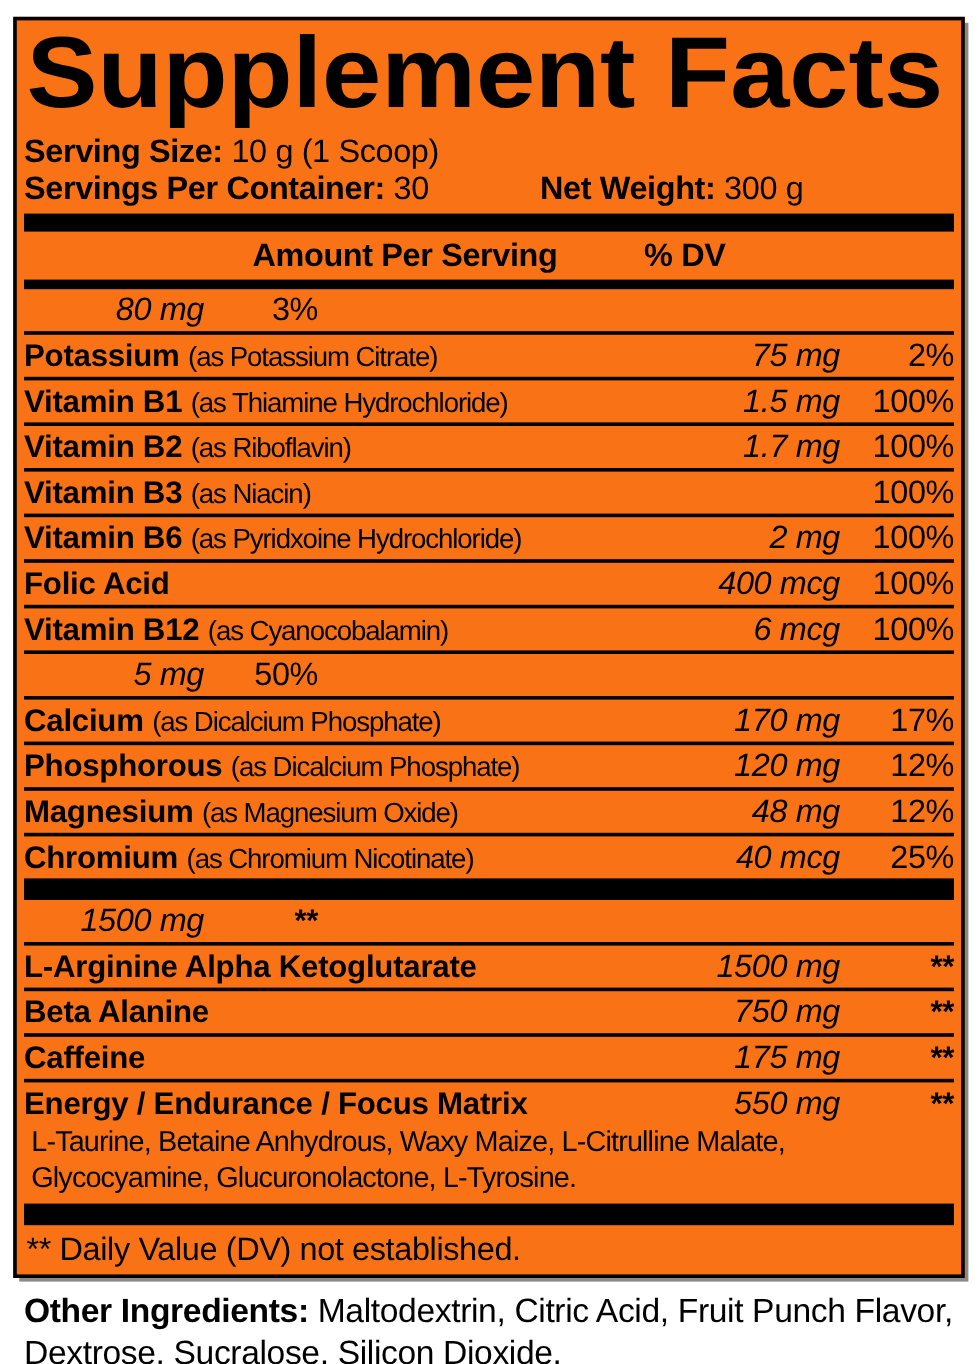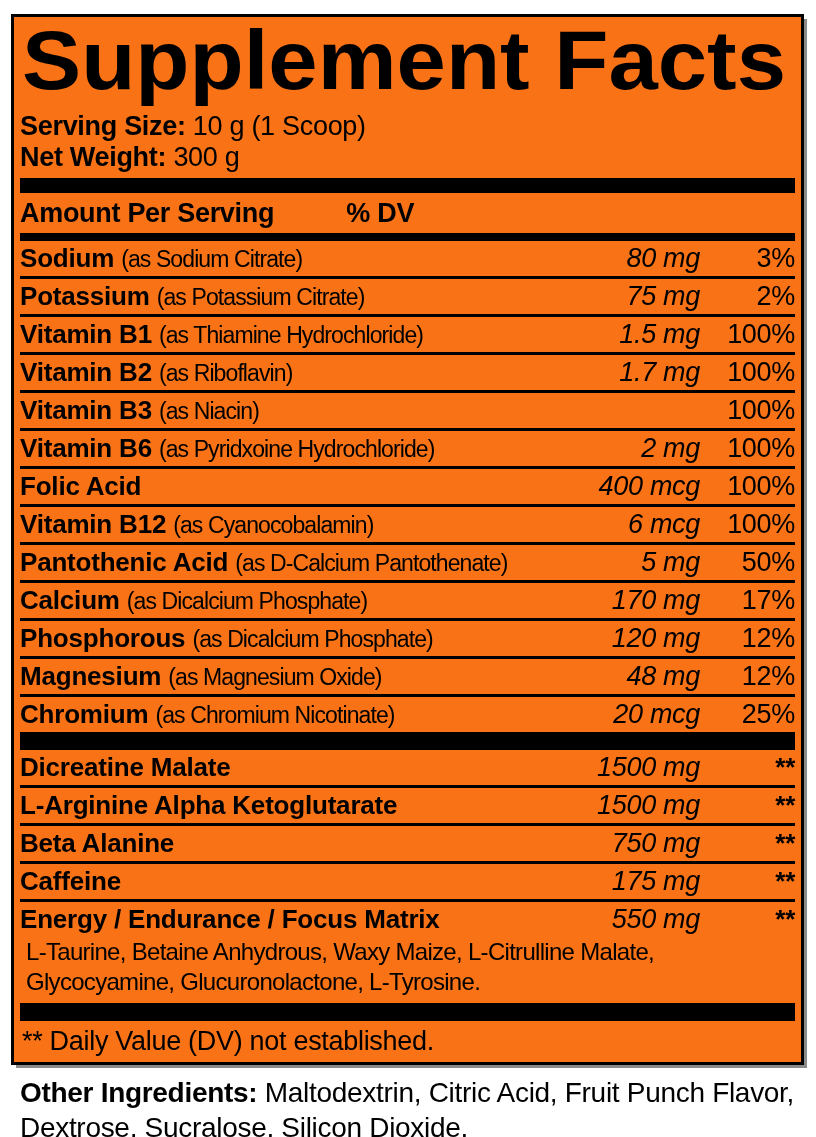--- a/index.html
+++ b/index.html
@@ -28,21 +28,21 @@
   .meta-line .b { font-weight: bold; }
   .serving-flex { display: flex; }
   .sv-left { width: 430px; }
   .bar { background: #000; }
   .bar-1 { height: 15px; margin-top: 5px; }
   .bar-2 { height: 8px; }
   .bar-3 { height: 18px; }
   .bar-4 { height: 18px; }
   .col-header {
     display: flex;
-    justify-content: flex-start;
+    justify-content: center;
     align-items: flex-end;
     font-weight: bold;
     font-size: 27px;
     letter-spacing: -0.3px;
     padding: 5px 0 4px;
   }
   .col-header .dv-h { width: 95px; text-align: right; margin-left: 45px; }
   .rows { }
   .row { border-top: 3px solid #000; }
   .row.first { border-top: none; }
@@ -82,42 +82,42 @@
   <svg class="title-svg" width="772" height="88">
     <text x="0" y="68" font-size="84" font-weight="bold" font-family="Liberation Sans, sans-serif" fill="#000" textLength="764" lengthAdjust="spacingAndGlyphs">Supplement Facts</text>
   </svg>
 
   <div class="meta-line">
     <span class="b">Serving Size:</span>
     <span>10 g (1 Scoop)</span>
   </div>
 
   <div class="meta-line serving-flex">
+    <span class="sv-left">
+      <span class="b">Servings Per Container:</span>
+      <span>30</span>
+    </span>
     <span>
       <span class="b">Net Weight:</span>
       <span>300 g</span>
     </span>
   </div>
 
   <div class="bar bar-1"></div>
 
   <div class="col-header">
     <span>Amount Per Serving</span>
     <span class="dv-h">% DV</span>
   </div>
 
   <div class="bar bar-2"></div>
 
   <div class="rows" id="nutrient-rows">
   <div class="row first">
     <div class="line">
-      <div class="name">
-        <span class="b">Sodium</span>
-        <span class="d">(as Sodium Citrate)</span>
-      </div>
       <div class="amt">80 mg</div>
       <div class="dv">3%</div>
     </div>
 
   </div>
 
   <div class="row">
     <div class="line">
       <div class="name">
         <span class="b">Potassium</span>
@@ -195,24 +195,20 @@
         <span class="d">(as Cyanocobalamin)</span>
       </div>
       <div class="amt">6 mcg</div>
       <div class="dv">100%</div>
     </div>
 
   </div>
 
   <div class="row">
     <div class="line">
-      <div class="name">
-        <span class="b">Pantothenic Acid</span>
-        <span class="d">(as D-Calcium Pantothenate)</span>
-      </div>
       <div class="amt">5 mg</div>
       <div class="dv">50%</div>
     </div>
 
   </div>
 
   <div class="row">
     <div class="line">
       <div class="name">
         <span class="b">Calcium</span>
@@ -247,36 +243,32 @@
     </div>
 
   </div>
 
   <div class="row">
     <div class="line">
       <div class="name">
         <span class="b">Chromium</span>
         <span class="d">(as Chromium Nicotinate)</span>
       </div>
-      <div class="amt">20 mcg</div>
+      <div class="amt">40 mcg</div>
       <div class="dv">25%</div>
     </div>
 
   </div>
 </div>
 
   <div class="bar bar-3"></div>
 
   <div class="rows" id="blend-rows">
   <div class="row first">
     <div class="line">
-      <div class="name">
-        <span class="b">Dicreatine Malate</span>
-        
-      </div>
       <div class="amt">1500 mg</div>
       <div class="dv star">**</div>
     </div>
 
   </div>
 
   <div class="row">
     <div class="line">
       <div class="name">
         <span class="b">L-Arginine Alpha Ketoglutarate</span>

